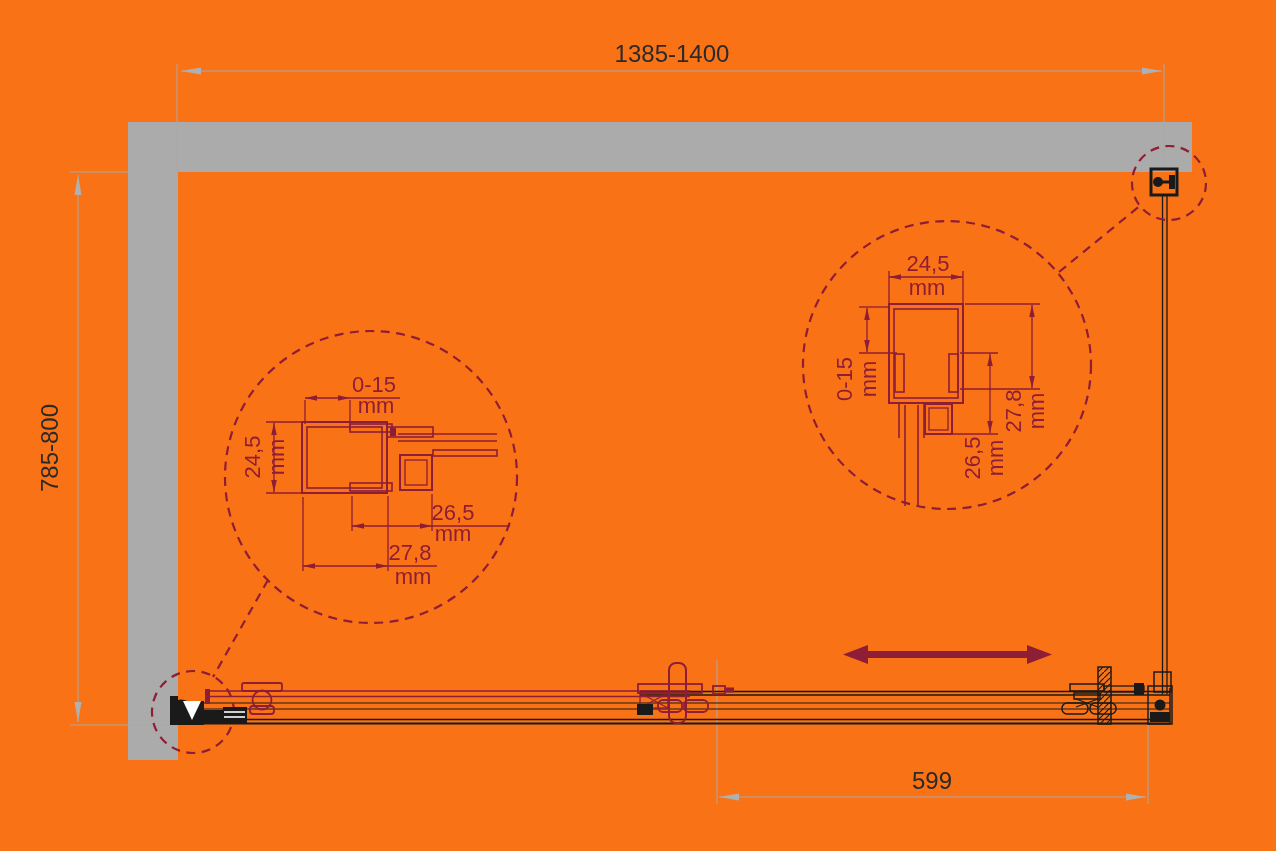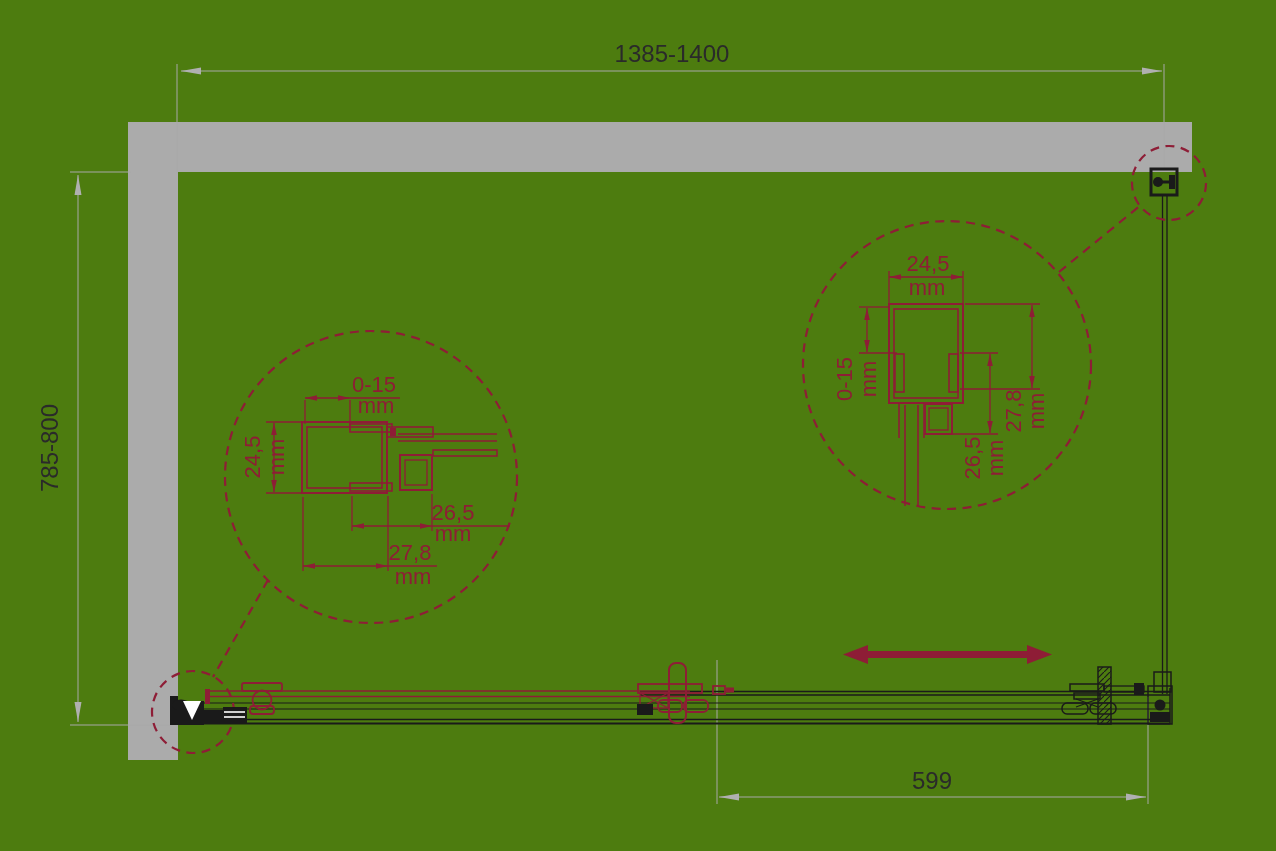--- a/index.html
+++ b/index.html
@@ -1,16 +1,16 @@
 <!DOCTYPE html>
 <html><head>
 <meta charset="utf-8">
 <style>
   html,body{margin:0;padding:0;background:#ffffff;}
-  #stage{position:relative;width:1276px;height:851px;background:#4d7c0f;overflow:hidden;}
+  #stage{position:relative;width:1276px;height:851px;background:#f97316;overflow:hidden;}
   svg{display:block;}
   .dimline{stroke:#a8a8a8;stroke-width:1;fill:none;}
   .dimarrow{fill:#b0b0b0;stroke:none;}
   .dimtext{font-family:"Liberation Sans",sans-serif;font-size:24px;fill:#2a2a2a;}
   .mtext{font-family:"Liberation Sans",sans-serif;font-size:22px;fill:#8e1d36;}
   .mline{stroke:#8e1d36;fill:none;}
   .w1{stroke-width:1.3;} .w2{stroke-width:2;} .w16{stroke-width:1.6;} .w18{stroke-width:1.8;}
   .mfill{fill:#8e1d36;stroke:none;}
   .mdash{stroke:#8e1d36;stroke-width:2.2;fill:none;stroke-dasharray:9 6.5;}
   .ink{stroke:#1a1a1a;fill:none;}

